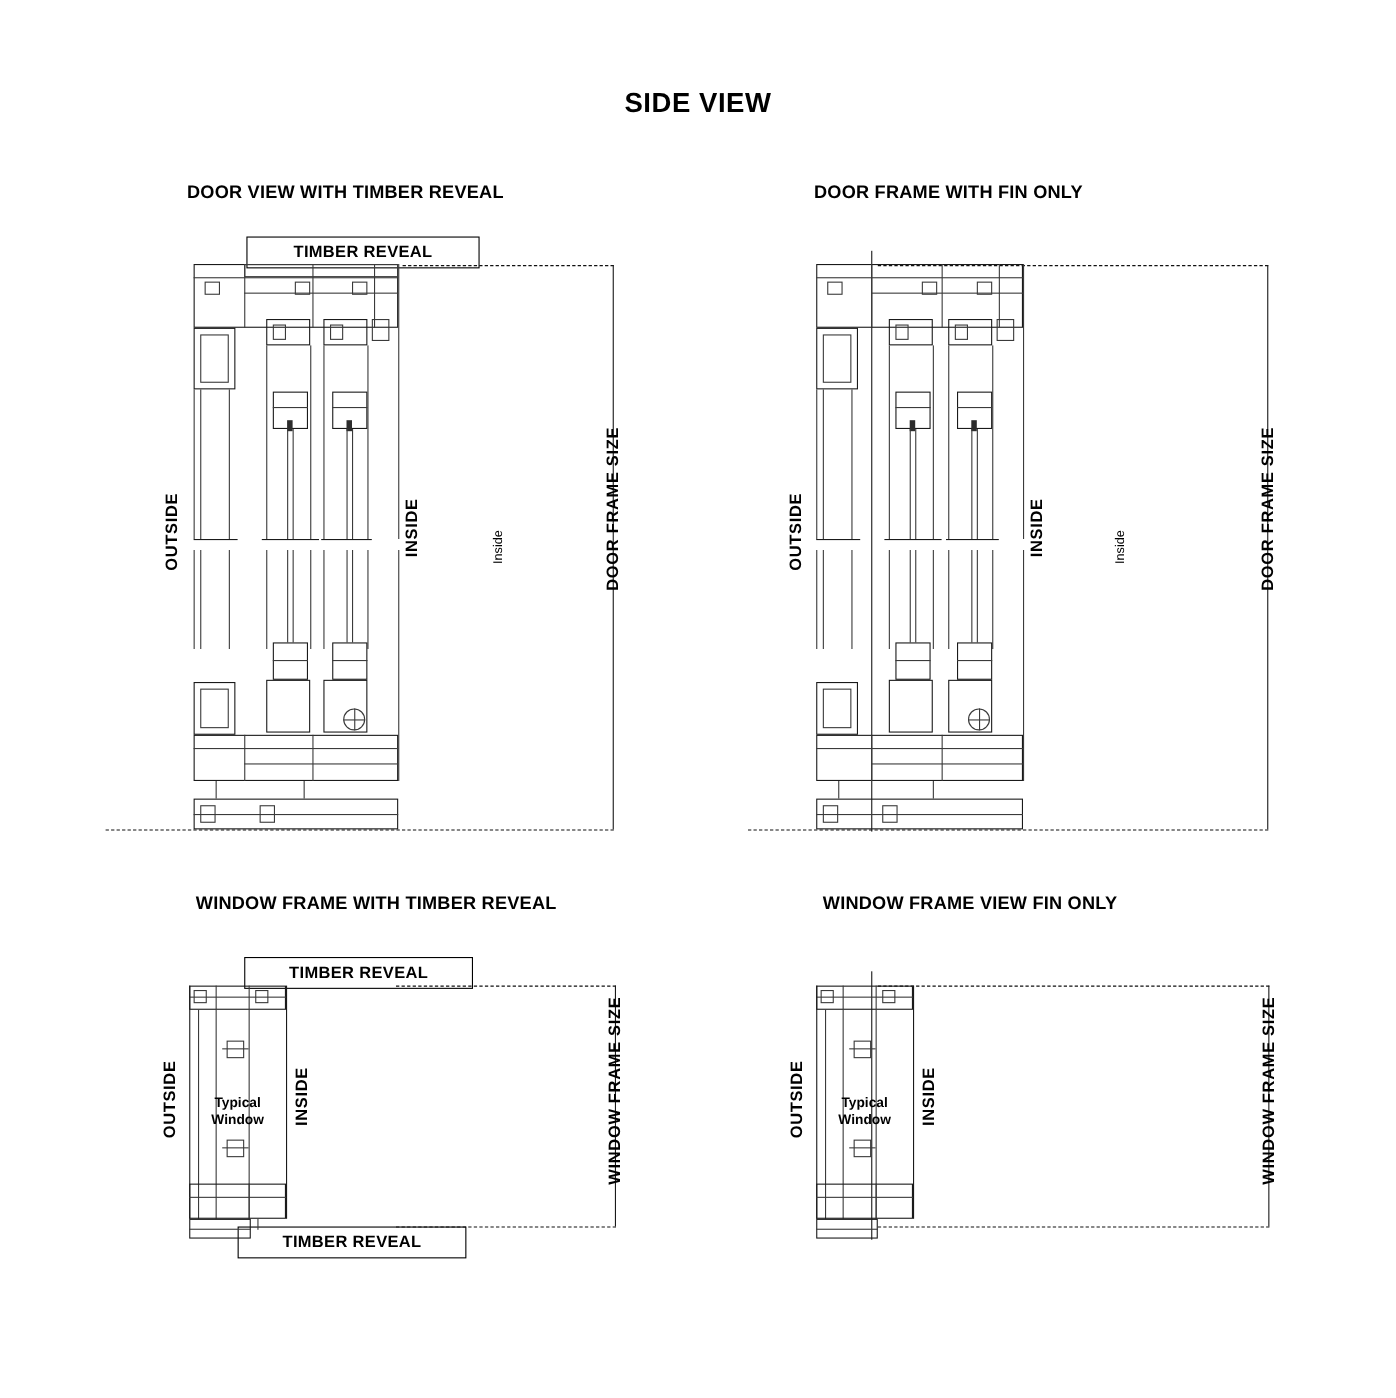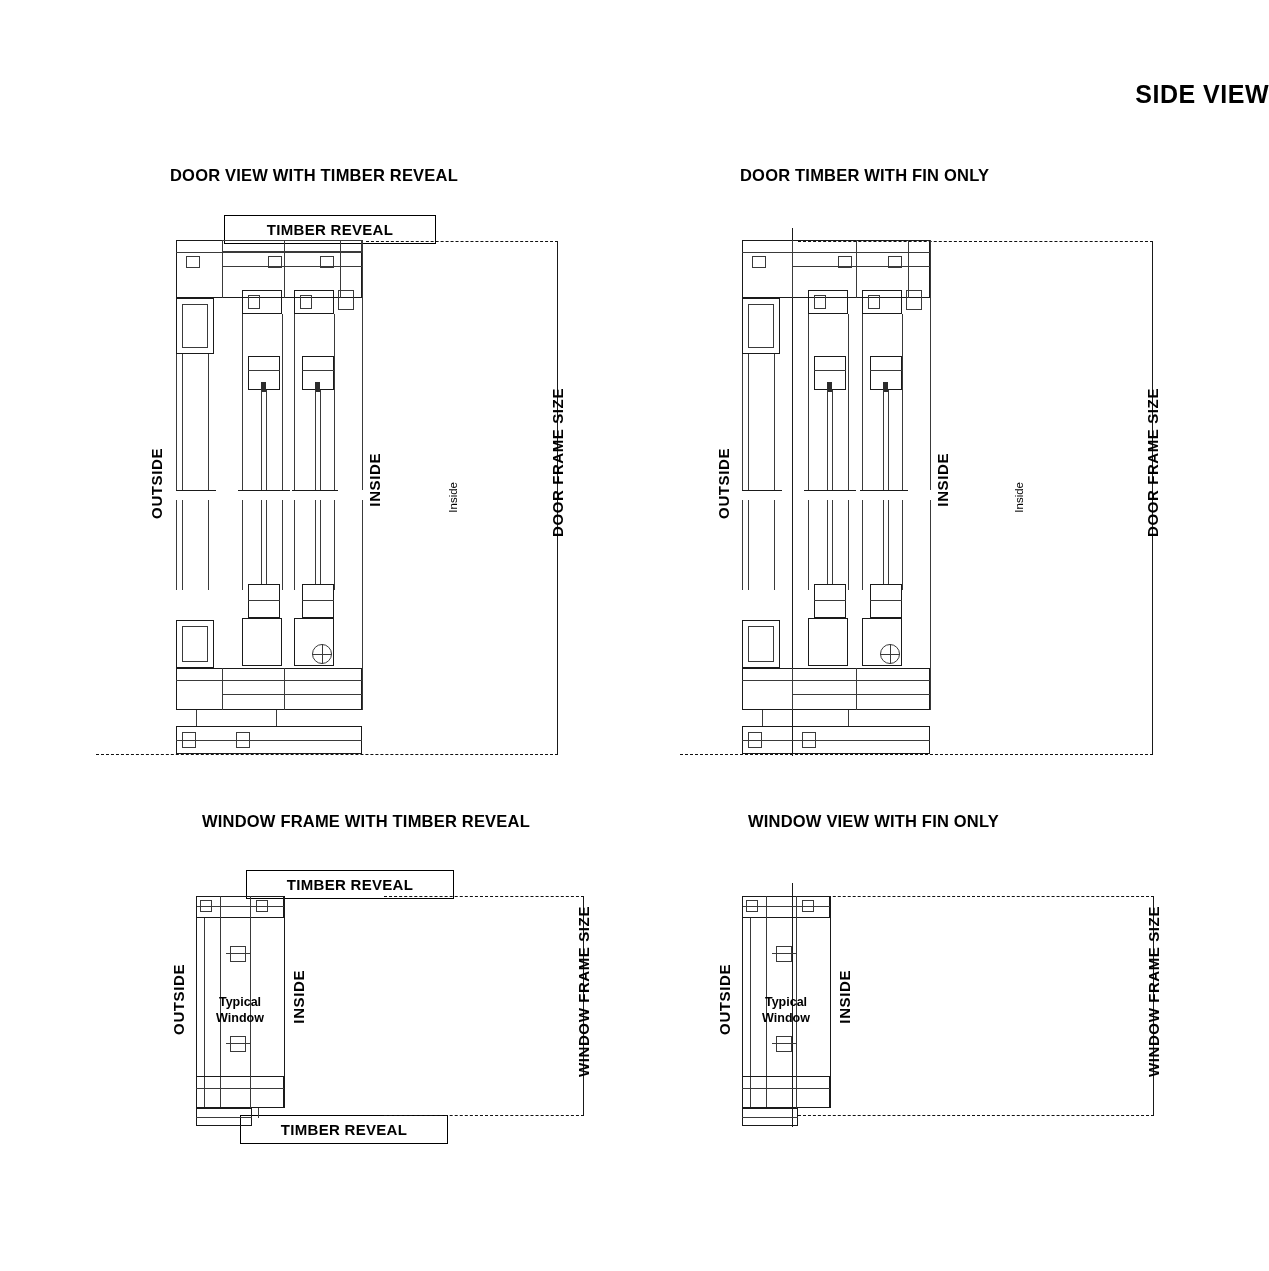--- a/index.html
+++ b/index.html
@@ -13,21 +13,21 @@
     position: relative;
     font-family: "Liberation Sans", sans-serif;
     color: #000000;
     overflow: hidden;
   }
   .page-title {
     position: absolute;
     top: 80px;
     left: 0;
     width: 1269px;
-    text-align: right;
+    text-align: center;
     font-size: 25px;
     font-weight: bold;
     letter-spacing: 0.5px;
   }
   .panel {
     position: absolute;
   }
   .panel-title {
     position: absolute;
     font-size: 16.5px;
@@ -211,21 +211,21 @@
   <div class="thin-v" style="left:196px;top:710px;height:16px;"></div>
   <div class="thin-v" style="left:276px;top:710px;height:16px;"></div>
 
   <div class="label-v" style="left:148px;top:448px;">OUTSIDE</div>
   <div class="label-v" style="left:366px;top:453px;">INSIDE</div>
   <div class="label-v-small" style="left:447px;top:482px;">Inside</div>
 </div>
 
 <div class="panel" style="left:570px;top:0;width:699px;height:790px;">
 
-  <div class="panel-title" style="left:170px;top:166px;">DOOR TIMBER WITH FIN ONLY</div>
+  <div class="panel-title" style="left:170px;top:166px;">DOOR FRAME WITH FIN ONLY</div>
 
   <div class="dash-h" style="left:228px;top:241px;width:355px;"></div>
   <div class="dash-h" style="left:110px;top:754px;width:473px;"></div>
   <div class="vline" style="left:582px;top:241px;height:513px;"></div>
   <div class="label-v" style="left:574px;top:388px;">DOOR FRAME SIZE</div>
 
   <div class="vline" style="left:222px;top:228px;height:528px;"></div>
 
   <div class="box" style="left:172px;top:240px;width:188px;height:58px;"></div>
   <div class="thin-h" style="left:172px;top:252px;width:188px;"></div>
@@ -306,21 +306,21 @@
   <div class="box-thin" style="left:178px;top:732px;width:14px;height:16px;"></div>
   <div class="box-thin" style="left:232px;top:732px;width:14px;height:16px;"></div>
   <div class="thin-v" style="left:192px;top:710px;height:16px;"></div>
   <div class="thin-v" style="left:278px;top:710px;height:16px;"></div>
 
   <div class="label-v" style="left:145px;top:448px;">OUTSIDE</div>
   <div class="label-v" style="left:364px;top:453px;">INSIDE</div>
   <div class="label-v-small" style="left:443px;top:482px;">Inside</div>
 </div>
 
-<div class="panel" style="left:0;top:790px;width:640px;height:420px;margin-left:24px;">
+<div class="panel" style="left:0;top:790px;width:640px;height:420px;">
 
   <div class="panel-title" style="left:178px;top:22px;">WINDOW FRAME WITH TIMBER REVEAL</div>
 
   <div class="reveal-tag" style="left:222px;top:80px;width:208px;">TIMBER REVEAL</div>
   <div class="reveal-tag" style="left:216px;top:325px;width:208px;">TIMBER REVEAL</div>
 
   <div class="dash-h" style="left:360px;top:106px;width:200px;"></div>
   <div class="dash-h" style="left:360px;top:325px;width:200px;"></div>
   <div class="vline" style="left:559px;top:106px;height:219px;"></div>
   <div class="label-v" style="left:551px;top:116px;">WINDOW FRAME SIZE</div>
@@ -353,21 +353,21 @@
   <div class="label-v" style="left:146px;top:174px;">OUTSIDE</div>
   <div class="label-v" style="left:266px;top:180px;">INSIDE</div>
   <div class="typ-window" style="left:178px;top:204px;width:76px;">
     <span>Typical</span><br>
     <span>Window</span>
   </div>
 </div>
 
 <div class="panel" style="left:570px;top:790px;width:699px;height:420px;">
 
-  <div class="panel-title" style="left:178px;top:22px;">WINDOW VIEW  WITH FIN ONLY</div>
+  <div class="panel-title" style="left:178px;top:22px;">WINDOW FRAME  VIEW FIN ONLY</div>
 
   <div class="dash-h" style="left:228px;top:106px;width:356px;"></div>
   <div class="dash-h" style="left:228px;top:325px;width:356px;"></div>
   <div class="vline" style="left:583px;top:106px;height:219px;"></div>
   <div class="label-v" style="left:575px;top:116px;">WINDOW FRAME SIZE</div>
 
   <div class="vline" style="left:222px;top:93px;height:244px;"></div>
 
   <div class="box" style="left:172px;top:106px;width:88px;height:22px;"></div>
   <div class="thin-h" style="left:172px;top:116px;width:88px;"></div>

